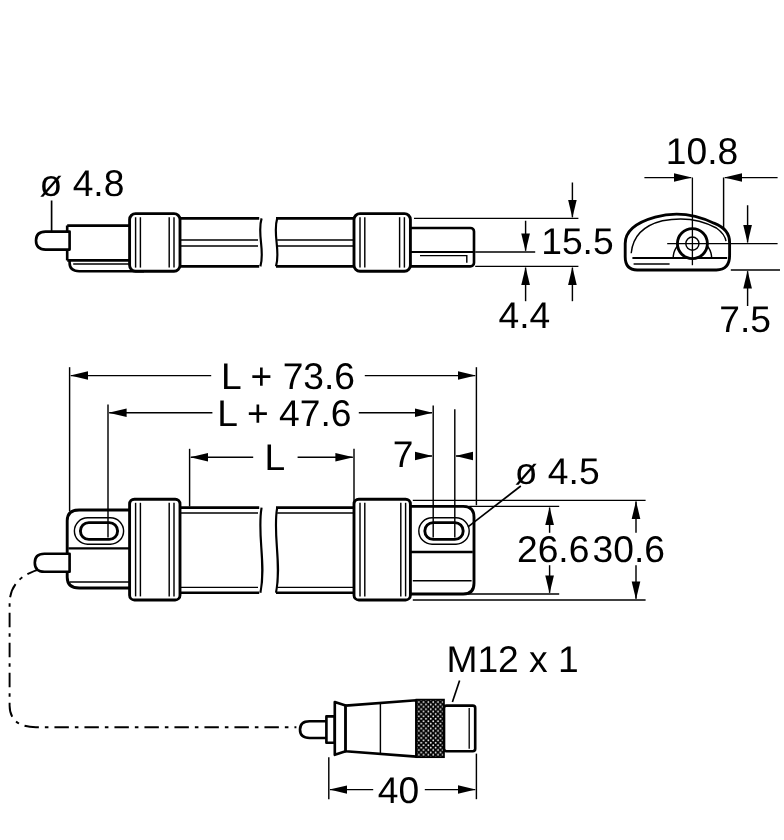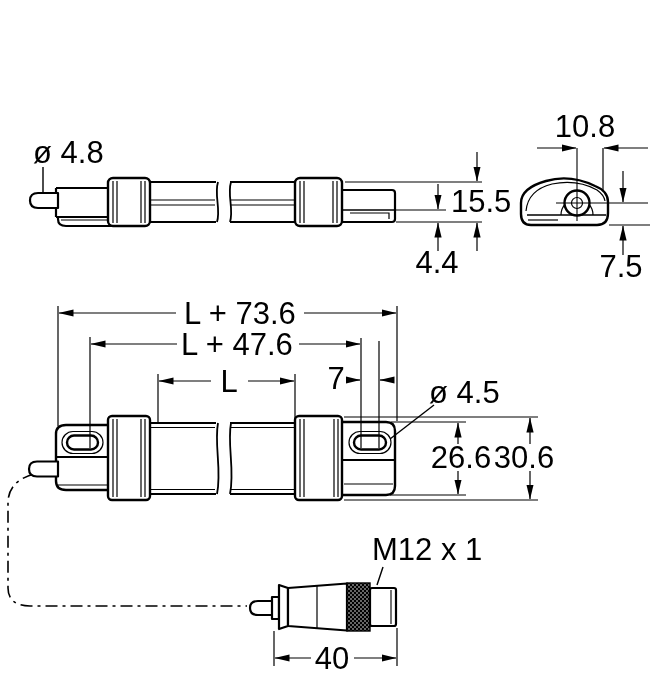--- a/index.html
+++ b/index.html
@@ -1,16 +1,16 @@
 <!DOCTYPE html>
 <html><head>
 <meta charset="utf-8">
 <style>
   html,body{margin:0;padding:0;background:#fff;}
-  .stage{position:relative;width:653px;height:700px;background:#fff;overflow:hidden;}
+  .stage{position:relative;width:653px;height:700px;background:#fff;overflow:hidden;border-radius:20px;}
   .outline{fill:#fff;stroke:#000;stroke-width:2.4;stroke-linejoin:round;}
   .outline2{fill:#fff;stroke:#000;stroke-width:2.2;stroke-linejoin:round;}
   .edge{fill:none;stroke:#000;stroke-width:2.2;}
   .edge2{fill:none;stroke:#000;stroke-width:2.0;}
   .mid{fill:none;stroke:#000;stroke-width:1.6;}
   .detail{fill:none;stroke:#000;stroke-width:1.2;}
   .brk{fill:none;stroke:#000;stroke-width:1.8;}
   .dim{fill:none;stroke:#000;stroke-width:1.2;}
   .leader{fill:none;stroke:#000;stroke-width:1.4;}
   .route{fill:none;stroke:#000;stroke-width:1.6;stroke-dasharray:12 5 3 5;}

